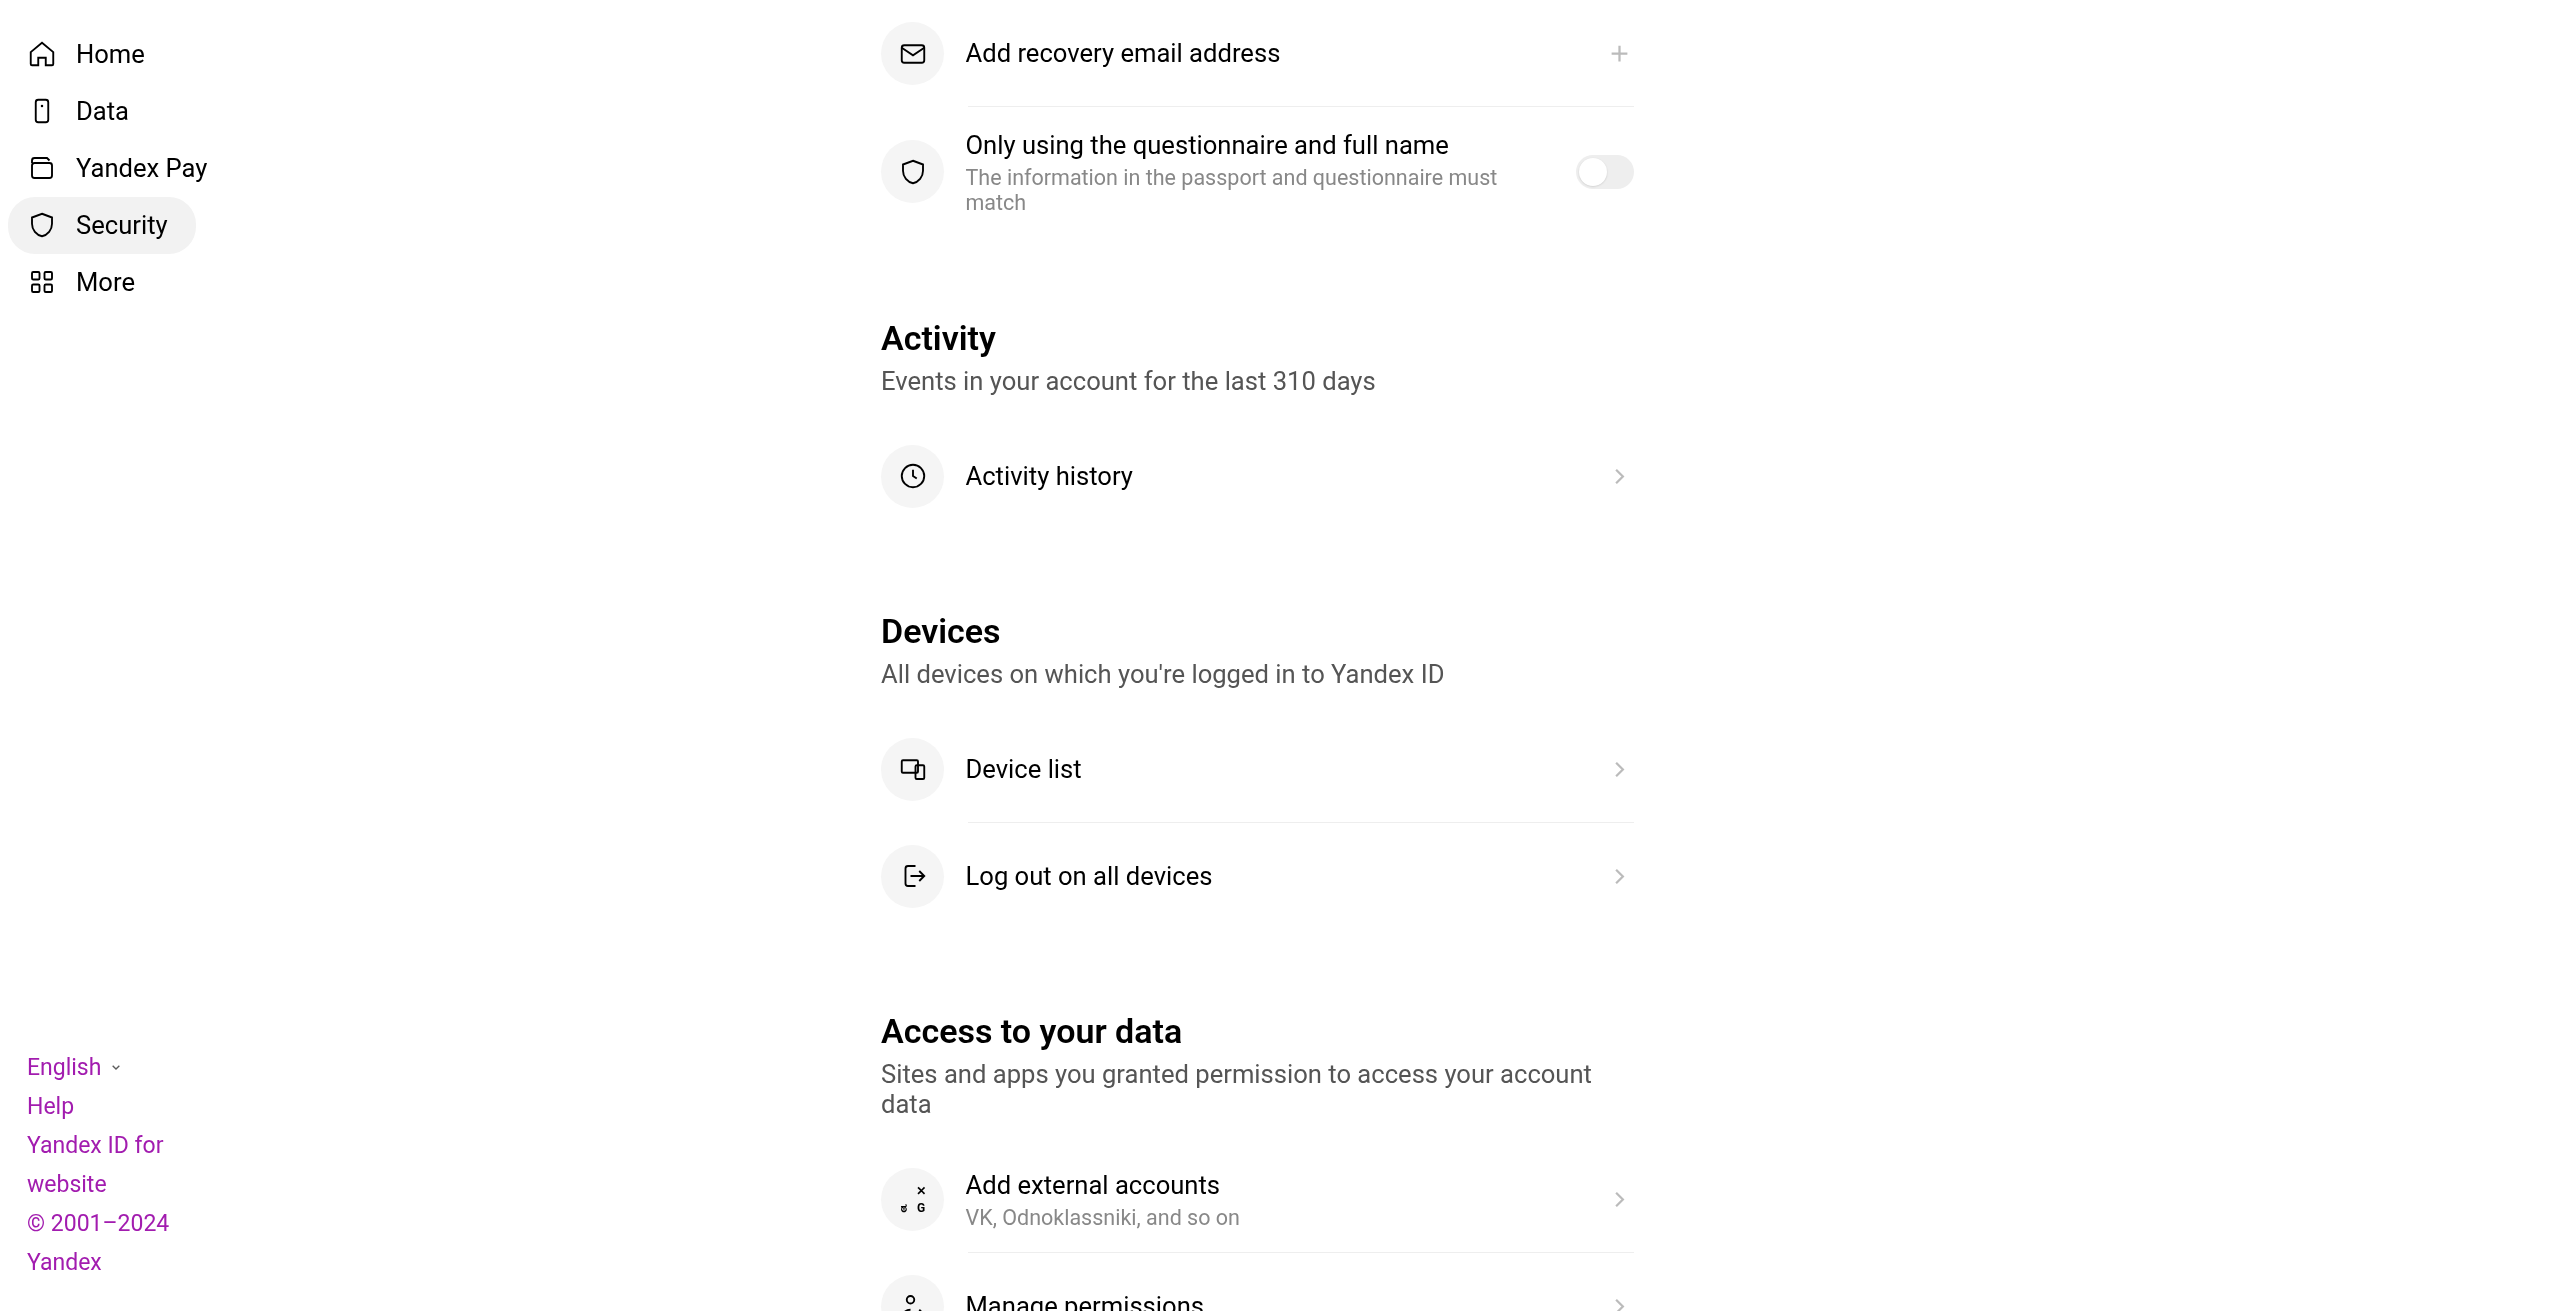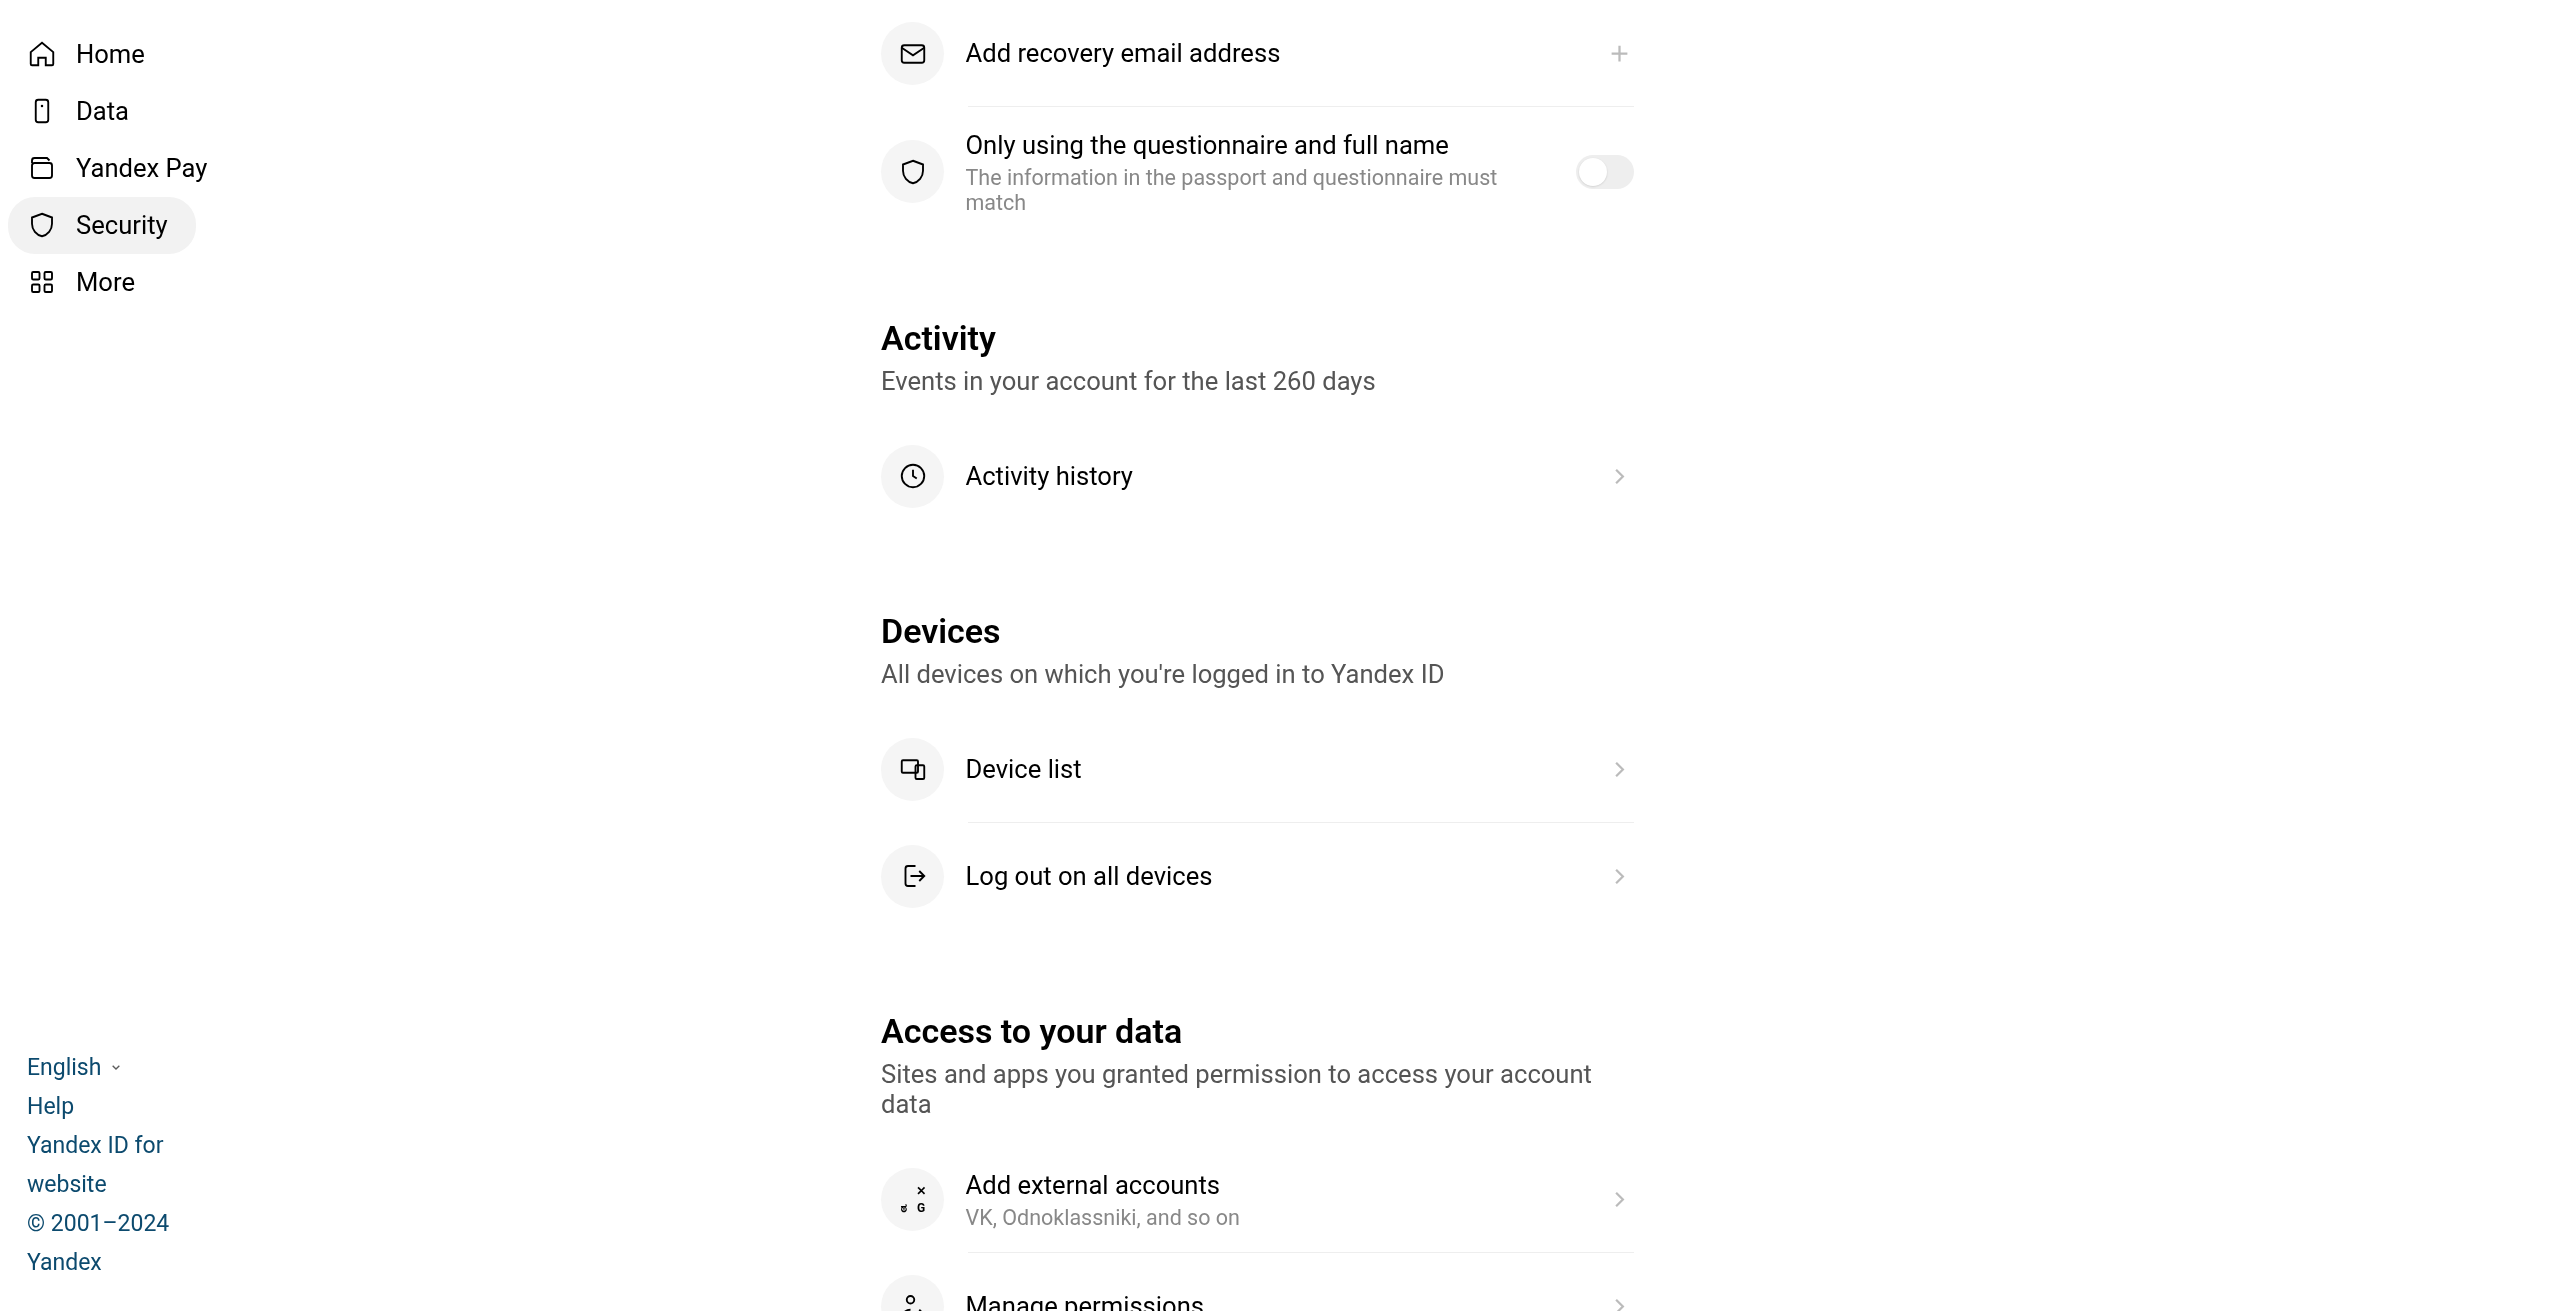--- a/index.html
+++ b/index.html
@@ -55,21 +55,21 @@
       width: 30px;
       height: 30px;
       stroke: #000;
       stroke-width: 1.5;
       fill: none;
     }
     .sidebar-footer {
       margin-top: auto;
       padding: 0 19px 27px 19px;
       font-size: 23px;
-      color: #0c4a6e;
+      color: #a21caf;
       line-height: 1.7;
     }
     .lang-select {
       display: flex;
       align-items: center;
       gap: 6.7px;
       cursor: pointer;
     }
     .footer-link {
       cursor: pointer;
@@ -288,21 +288,21 @@
       <div class="row-title">Only using the questionnaire and full name</div>
       <div class="row-subtitle">The information in the passport and questionnaire must match</div>
     </div>
     <div class="toggle">
       <div class="toggle-knob"></div>
     </div>
   </div>
 
   <section class="section">
     <h2 class="section-heading">Activity</h2>
-    <p class="section-subheading">Events in your account for the last 260 days</p>
+    <p class="section-subheading">Events in your account for the last 310 days</p>
 
     <div class="row">
       <div class="row-icon">
         <svg viewBox="0 0 24 24">
             <circle cx="12" cy="12" r="9"></circle>
             <path d="M12 7v5l3 2"></path>
           </svg>
       </div>
       <div class="row-content">
         <div class="row-title">Activity history</div>

